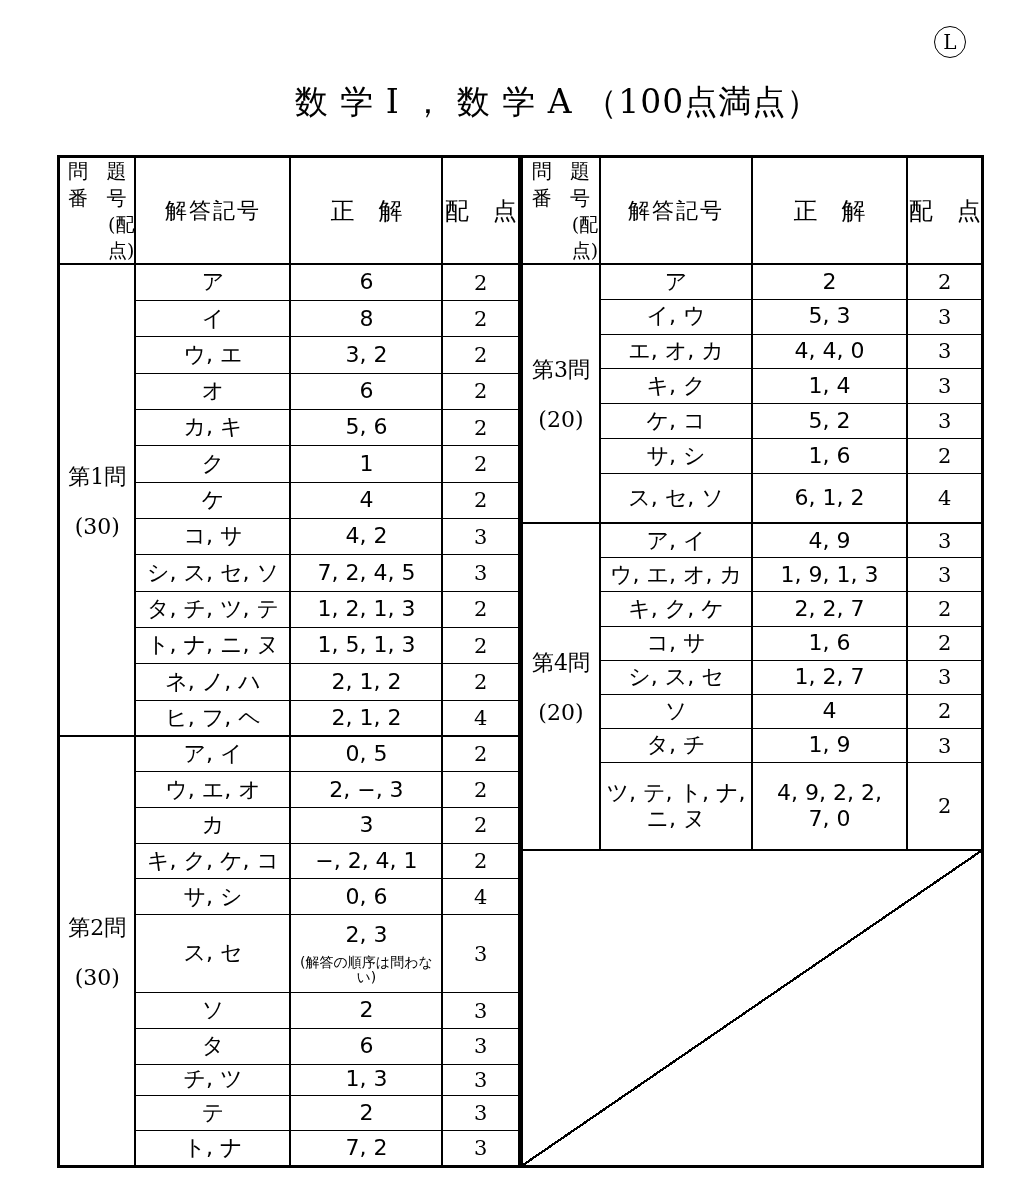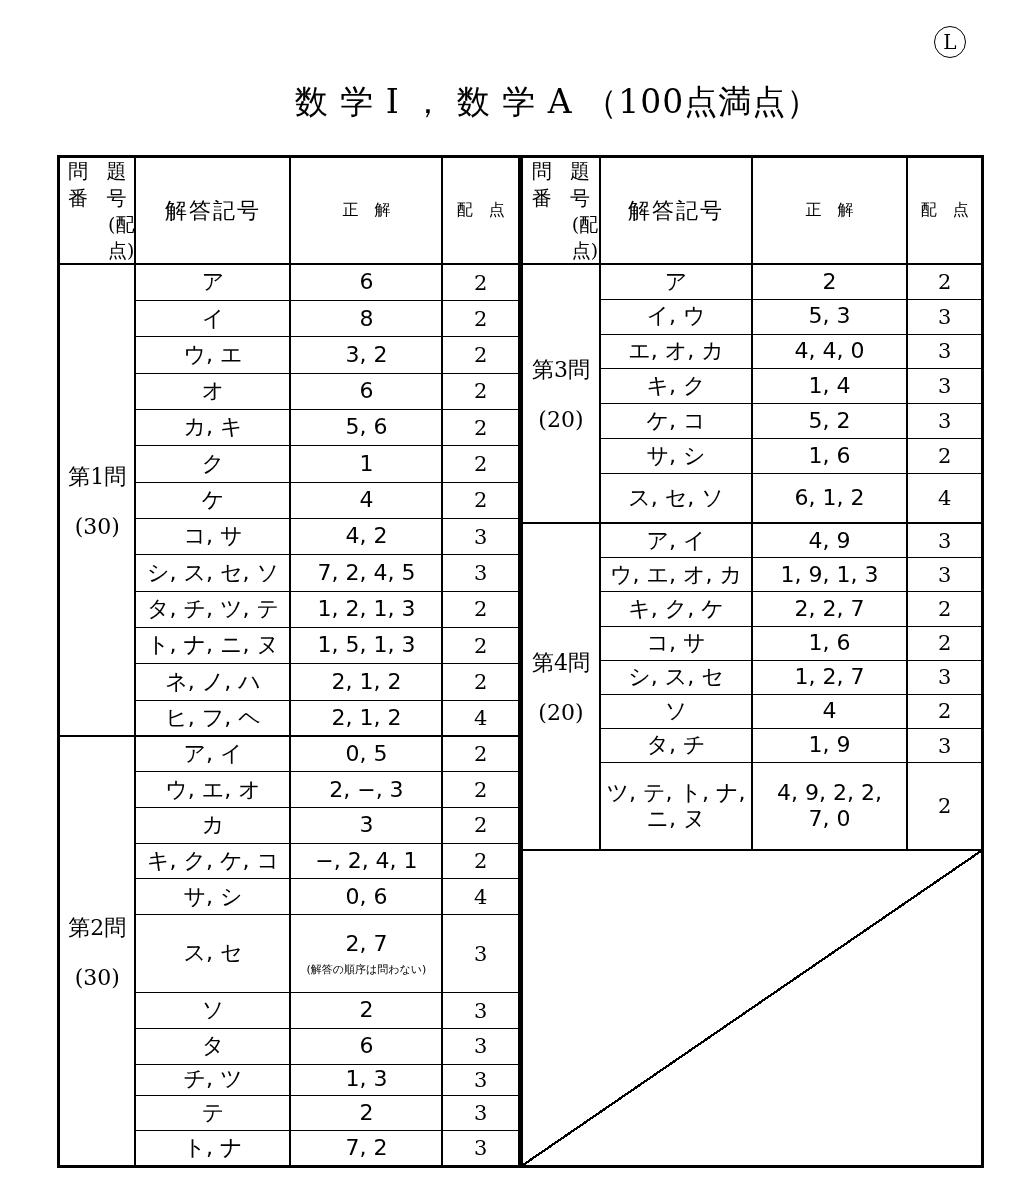--- a/index.html
+++ b/index.html
@@ -24,31 +24,31 @@
   table { border-collapse:collapse; table-layout:fixed; border:3px solid #000; }
   table.right-half { border-left:2px solid #000; }
   td,th { border:1px solid #000; text-align:center; vertical-align:middle; padding:0; overflow:hidden; font-weight:normal; }
   thead th { height:103px; border-bottom:2.5px solid #000; }
   th.h-q { font-size:20px; line-height:1.35; }
   th.h-q .sp { letter-spacing:6px; margin-right:-6px; }
   th.h-q .cfg { font-size:19px;margin-left:48px; }
   th.h-sym,td.sym { border-left:2.5px solid #000; border-right:2.5px solid #000; }
   th.h-score,td.score { border-left:2.5px solid #000; }
   th.h-sym { font-size:22px; letter-spacing:2px; }
-  th.h-ans,th.h-score { font-size:16px; }
+  th.h-ans,th.h-score { font-size:24px; }
   tr.sec-start td { border-top:2.5px solid #000; }
   td.qcell { font-size:22px; }
   td.qcell .qinner { display:flex; flex-direction:column; justify-content:center; gap:22px; }
   td.sym,td.ans {
     font-family:"DejaVu Sans","Liberation Sans",sans-serif;
     font-size:22px; line-height:1.2; white-space:pre-line;
   }
   td.score { font-size:21px; font-family:"DejaVu Serif","Liberation Serif",serif; }
   td.ans .note {
-    font-size:11px; line-height:1.1; margin-top:7px;
+    font-size:14px; line-height:1.1; margin-top:7px;
     font-family:"DejaVu Sans","Liberation Sans",sans-serif;
   }
   td.diag {
     border-top:2.5px solid #000;
     background:linear-gradient(to bottom right,
       transparent 49.78%, #000 49.78%, #000 50.22%, transparent 50.22%);
   }
 </style>
 </head>
 <body>
@@ -176,21 +176,21 @@
           <td class="ans"><div>−, 2, 4, 1</div></td>
           <td class="score">2</td>
         </tr>
         <tr style="height: 34.2px;">
           <td class="sym">サ, シ</td>
           <td class="ans"><div>0, 6</div></td>
           <td class="score">4</td>
         </tr>
         <tr style="height: 75px;">
           <td class="sym">ス, セ</td>
-          <td class="ans"><div>2, 7</div><div class="note">(解答の順序は問わない)</div></td>
+          <td class="ans"><div>2, 3</div><div class="note">(解答の順序は問わない)</div></td>
           <td class="score">3</td>
         </tr>
         <tr style="height: 34.2px;">
           <td class="sym">ソ</td>
           <td class="ans"><div>2</div></td>
           <td class="score">3</td>
         </tr>
         <tr style="height: 34.2px;">
           <td class="sym">タ</td>
           <td class="ans"><div>6</div></td>

